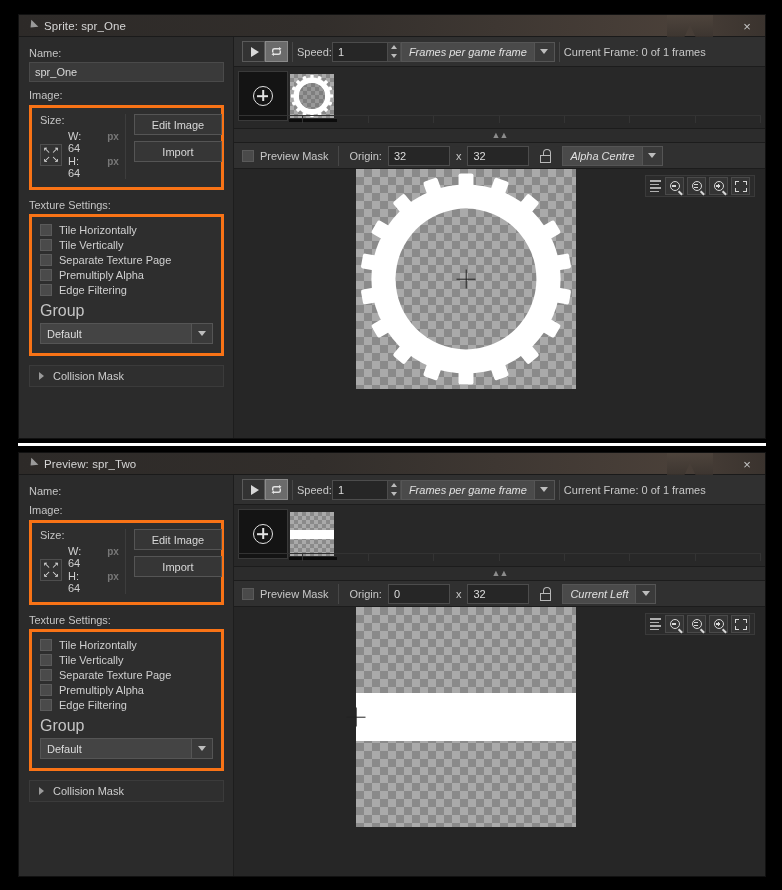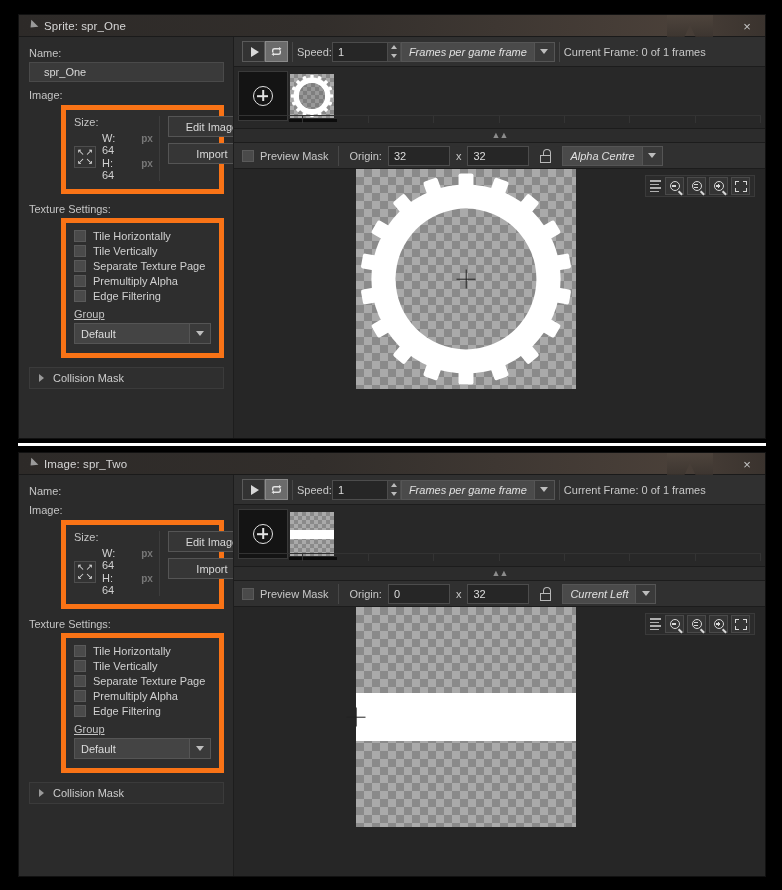--- a/index.html
+++ b/index.html
@@ -86,28 +86,27 @@
   }
   .field-label { font-size: 11px; color: #c4c4c4; margin: 2px 0 3px 0; }
   .text-input {
     height: 20px;
     background: #3a3a3a;
     border: 1px solid #4a4a4a;
     color: #d8d8d8;
     font-size: 11px;
     display: flex;
     align-items: center;
-    padding: 0 14px;
+    padding: 0 5px;
   }
   .group-box {
-    border: 5px solid #f97316;
+    border: 3px solid #f97316;
     background: #2e2e2e;
     margin-top: 4px;
     padding: 6px 8px 8px 8px;
-    margin-left: 32px;
   }
   .size-row { display: flex; }
   .size-left { flex: 1 1 auto; border-right: 1px solid #3d3d3d; padding-right: 6px; }
   .size-right { flex: 0 0 96px; padding-left: 8px; display: flex; flex-direction: column; gap: 6px; }
   .size-title { font-size: 11px; color: #c4c4c4; margin-bottom: 4px; }
   .size-dims { display: flex; align-items: center; gap: 6px; }
   .resize-icon {
     width: 22px; height: 22px;
     border: 1px solid #4e4e4e;
     background: #333;
@@ -138,21 +137,21 @@
   .section-label { font-size: 11px; color: #c4c4c4; margin: 9px 0 3px 0; }
   .cb-row { display: flex; align-items: center; gap: 7px; margin-bottom: 3px; }
   .cb {
     width: 12px; height: 12px;
     background: #4a4a4a;
     border: 1px solid #5a5a5a;
     flex: 0 0 12px;
     cursor: pointer;
   }
   .cb-label { font-size: 11px; color: #d0d0d0; }
-  .sub-label { font-size: 11px; color: #c4c4c4; margin: 6px 0 3px 0; text-decoration: underline; }
+  .sub-label { font-size: 16px; color: #c4c4c4; margin: 6px 0 3px 0; }
   .select {
     height: 21px;
     display: flex;
     border: 1px solid #555;
     background: #444;
     cursor: pointer;
     text-align: center;
   }
   .select .sel-val {
     flex: 1 1 auto;
@@ -709,21 +708,21 @@
     </div>
   </div>
 </div>
 
 <div class="win-divider"></div>
 
 <div class="window win-two">
 
   <div class="titlebar">
     <span class="tri-collapse"></span>
-    <span class="title-text">Image: spr_Two</span>
+    <span class="title-text">Preview: spr_Two</span>
     <span class="tab-notch"></span>
     <span class="win-close">×</span>
   </div>
 
   <div class="win-body">
 
     <div class="left-panel">
 
       <div class="field-label">Name:</div>
 

